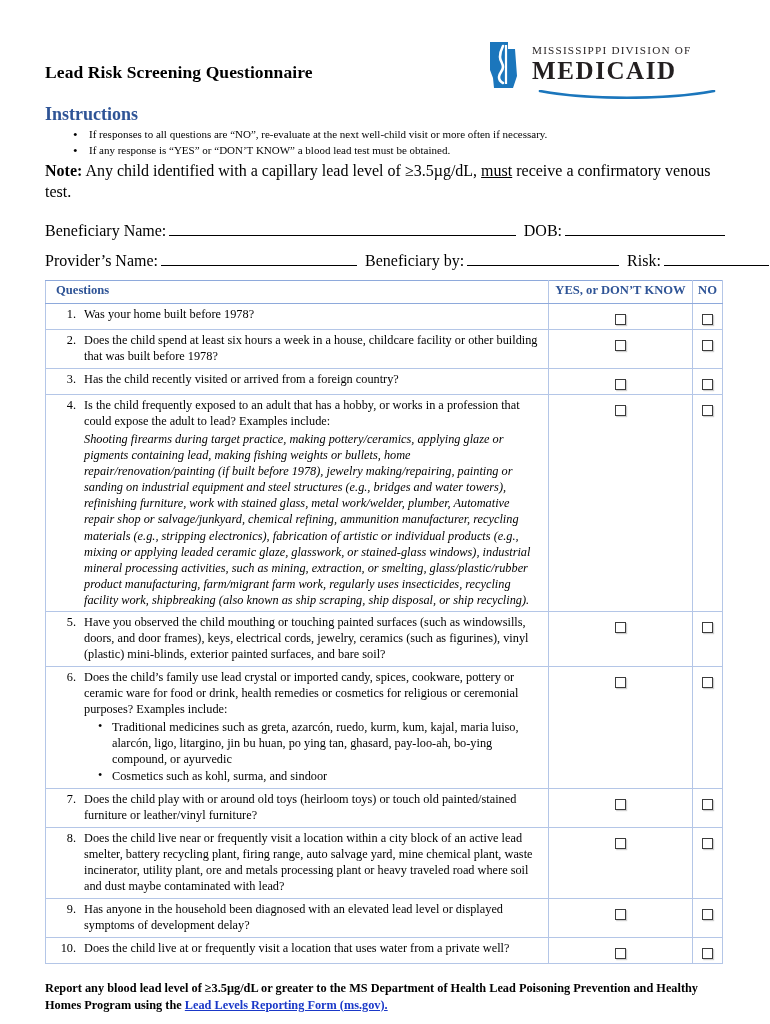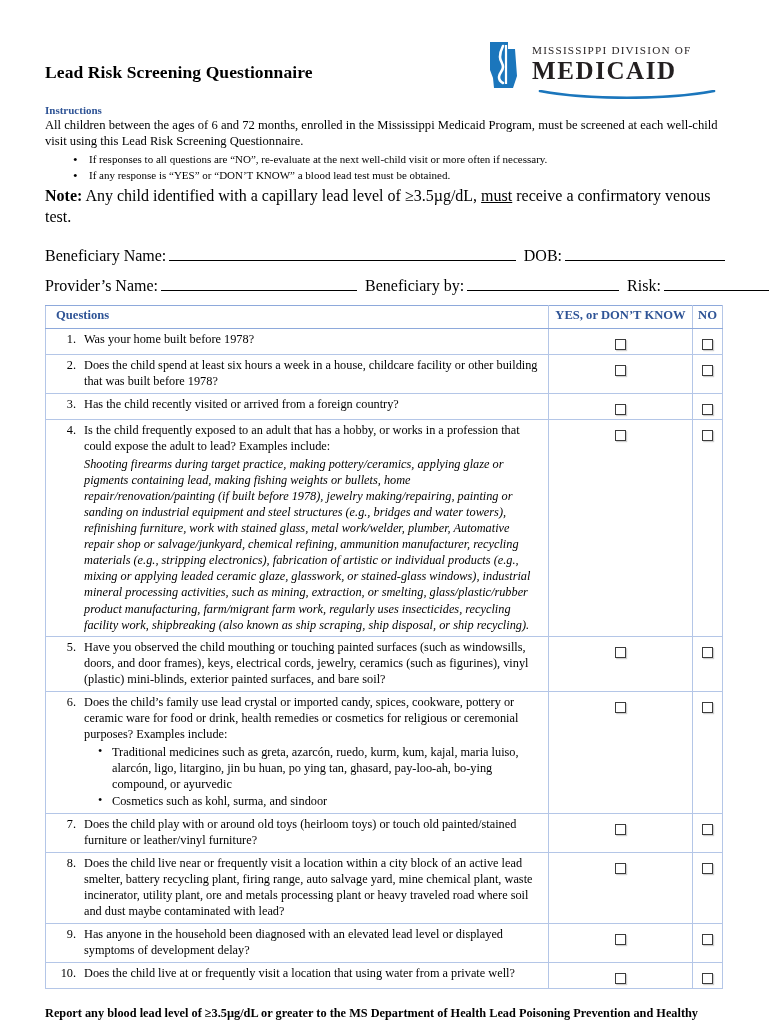--- a/index.html
+++ b/index.html
@@ -85,21 +85,21 @@
   }
   .logo-swoosh {
     height: 9px;
     margin-top: 1px;
   }
 
   
   .instructions-heading {
     color: #2f5496;
     font-weight: bold;
-    font-size: 11px;
+    font-size: 18px;
     margin: 14px 0 1px 0;
     font-family: "Liberation Serif", serif;
   }
   .instr-p {
     font-size: 12.6px;
     line-height: 1.30;
     margin: 0;
   }
   .instr-list {
     margin: 2px 0 0 0;
@@ -268,21 +268,20 @@
           <svg width="190" height="9" viewBox="0 0 190 9" xmlns="http://www.w3.org/2000/svg">
             <path d="M8 1 C55 10 135 10 182 1" fill="none" stroke="#1b76bc" stroke-width="2.6" stroke-linecap="round"></path>
           </svg>
         </div>
       </div>
     </div>
   </div>
 
   <div>
     <div class="instructions-heading">Instructions</div>
-    <p class="instr-p">All children between the ages of 6 and 72 months, enrolled in the Mississippi Medicaid Program, must be screened at each well-child visit using this Lead Risk Screening Questionnaire.</p>
     <ul class="instr-list">
       <li>If responses to all questions are “NO”, re-evaluate at the next well-child visit or more often if necessary.</li>
       <li>If any response is “YES” or “DON’T KNOW” a blood lead test must be obtained.</li>
     </ul>
     <p class="note-p"><span class="b">Note:</span><span> Any child identified with a capillary lead level of ≥3.5µg/dL, </span><span class="u">must</span><span> receive a confirmatory venous test.</span></p>
   </div>
 
   <div class="field-block">
     <div class="field-row">
       <span class="field-label">Beneficiary Name:</span>
@@ -423,21 +422,21 @@
           </div>
         </td>
         <td class="cb-cell"><span class="checkbox"></span></td>
         <td class="cb-cell"><span class="checkbox"></span></td>
       </tr>
 
       <tr>
         <td class="q-cell">
           <div class="q-inner">
             <div class="q-num">10.</div>
-            <div class="q-body">Does the child live at or frequently visit a location that using water from a private well?</div>
+            <div class="q-body">Does the child live at or frequently visit a location that uses water from a private well?</div>
           </div>
         </td>
         <td class="cb-cell"><span class="checkbox"></span></td>
         <td class="cb-cell"><span class="checkbox"></span></td>
       </tr>
 
     </tbody>
   </table>
 
   <div class="footer">

